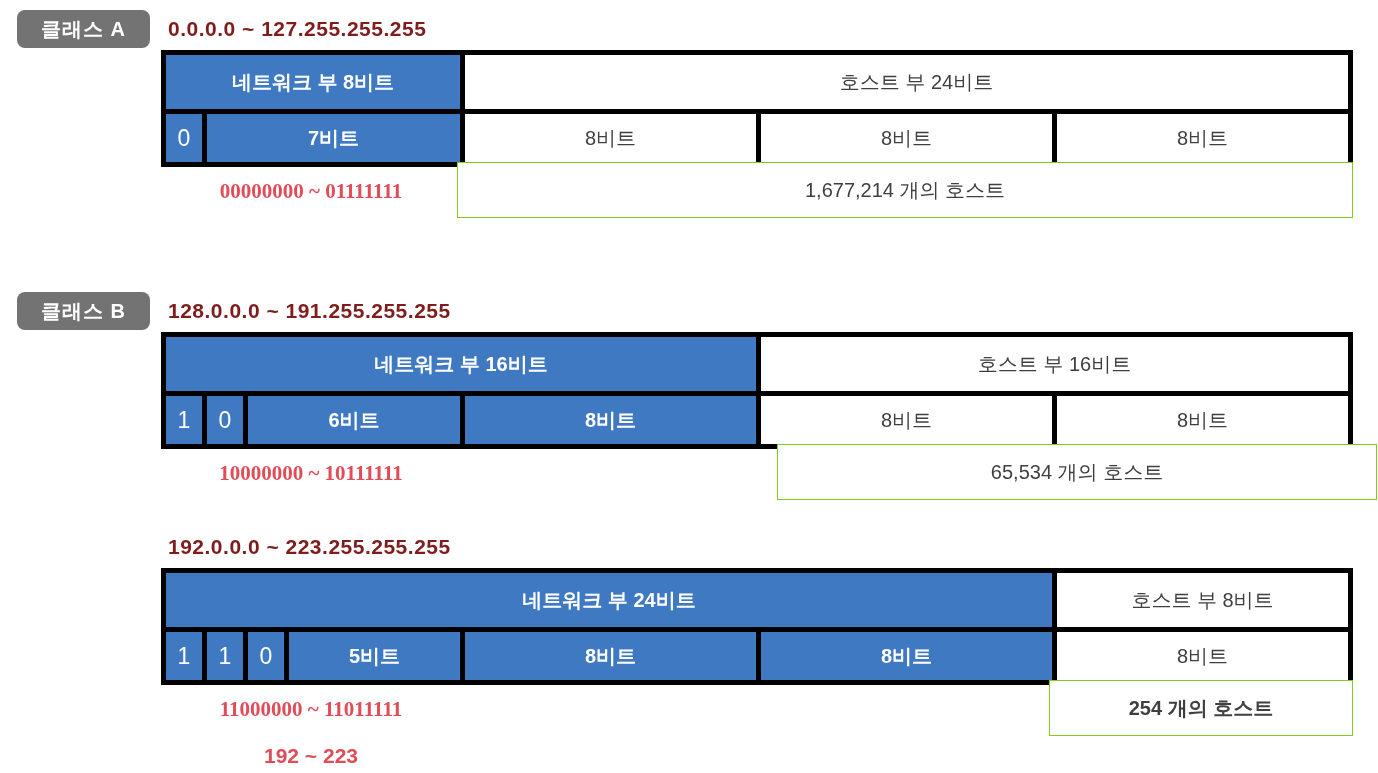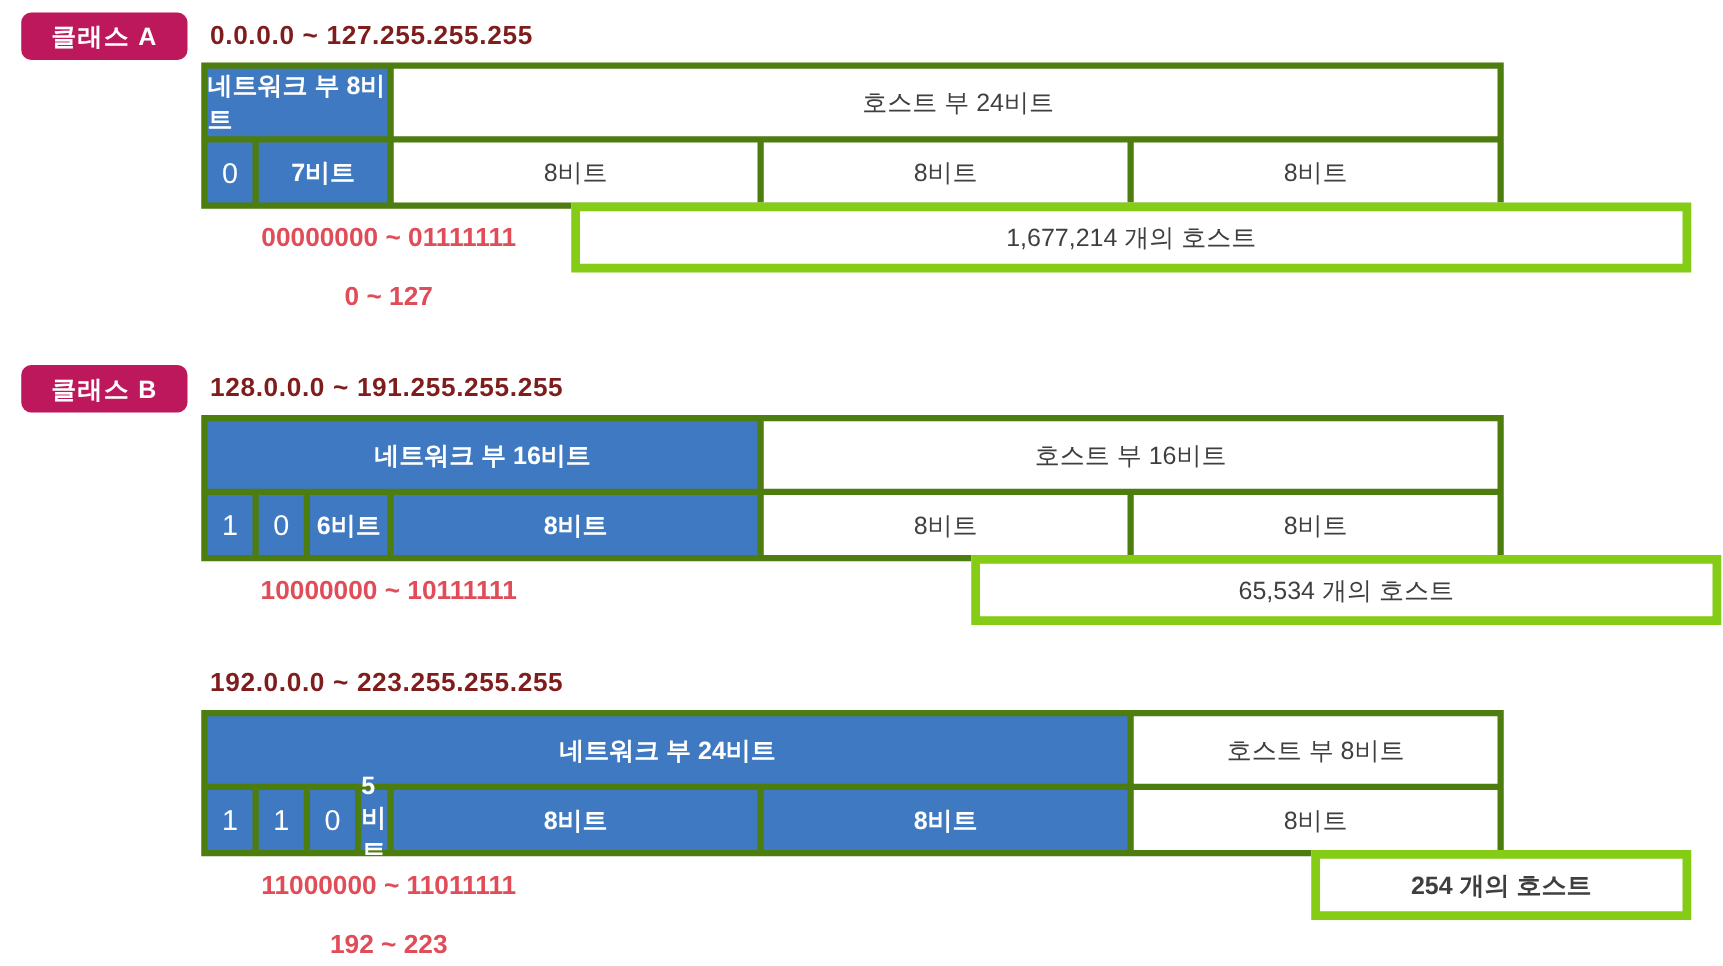--- a/index.html
+++ b/index.html
@@ -3,58 +3,58 @@
 <meta charset="utf-8">
 <style>
   html,body{margin:0;padding:0;background:#ffffff;}
   body{
     width:1378px;height:773px;position:relative;overflow:hidden;
     font-family:"Liberation Sans","DejaVu Sans",sans-serif;
   }
   .ipclass{position:absolute;left:0;width:1378px;height:250px;}
   .badge{
     position:absolute;left:17px;top:0;width:133px;height:38px;
-    background:#be185d;border-radius:8px;color:#ffffff;
+    background:#737373;border-radius:8px;color:#ffffff;
     font-size:20px;font-weight:700;display:flex;align-items:center;justify-content:center;
     letter-spacing:1px;
   }
   .iprange{
     position:absolute;left:168px;top:0;height:38px;line-height:38px;
     color:#7f1d1d;font-size:21px;font-weight:700;letter-spacing:0.5px;
   }
   .tbl{
-    position:absolute;left:161px;top:40px;width:1042px;box-sizing:border-box;
-    background:#4d7c0f;padding:5px;display:flex;flex-direction:column;gap:5px;
+    position:absolute;left:161px;top:40px;width:1192px;box-sizing:border-box;
+    background:#000000;padding:5px;display:flex;flex-direction:column;gap:5px;
   }
   .row{display:flex;gap:5px;}
   .row1{height:54px;}
   .row2{height:48px;}
   .cell{display:flex;align-items:center;justify-content:center;box-sizing:border-box;}
   .blue{background:#3e79c2;color:#ffffff;font-size:20px;font-weight:700;}
   .white{background:#ffffff;color:#3f3f3f;font-size:20px;font-weight:400;}
   .grow{flex:1 1 auto;}
   .w-bit{flex:0 0 36px;font-size:23px;font-weight:400;}
   .w-oct{flex:0 0 291px;}
   .w-host-a{flex:0 0 883px;padding-left:20px;}
   .w-host-b{flex:0 0 587px;}
   .w-host-c{flex:0 0 291px;}
   .hostcount{
     position:absolute;top:152px;height:56px;box-sizing:border-box;
-    border:7px solid #84cc16;background:#ffffff;
+    border:1px solid #84cc16;background:#ffffff;
     display:flex;align-items:center;justify-content:center;
     color:#3f3f3f;font-size:20px;font-weight:400;
   }
   .hc-a{left:457px;width:896px;}
   .hc-b{left:753px;width:600px;margin-left:24px;}
   .hc-c{left:1049px;width:304px;font-weight:bold;}
   .redline{
     position:absolute;left:161px;width:300px;text-align:center;
     color:#e04c57;font-size:21px;font-weight:700;
   }
-  .red1{top:158px;height:46px;line-height:46px;}
+  .red1{top:158px;height:46px;line-height:46px;font-family:Liberation Serif, serif;}
   .red2{top:208px;height:40px;line-height:40px;}
   .sec-a{top:10px;}
   .sec-b{top:292px;}
   .sec-c{top:528px;}
 </style>
 </head>
 <body>
 
 <section class="ipclass sec-a">
   <div class="badge">클래스 A</div>
@@ -67,21 +67,20 @@
     <div class="row row2">
       <div class="cell blue w-bit">0</div>
       <div class="cell blue grow">7비트</div>
       <div class="cell white w-oct">8비트</div>
       <div class="cell white w-oct">8비트</div>
       <div class="cell white w-oct">8비트</div>
     </div>
   </div>
   <div class="hostcount hc-a">1,677,214 개의 호스트</div>
   <div class="redline red1">00000000 ~ 01111111</div>
-  <div class="redline red2">0 ~ 127</div>
 </section>
 
 <section class="ipclass sec-b">
   <div class="badge">클래스 B</div>
   <div class="iprange">128.0.0.0 ~ 191.255.255.255</div>
   <div class="tbl">
     <div class="row row1">
       <div class="cell blue grow">네트워크 부 16비트</div>
       <div class="cell white w-host-b">호스트 부 16비트</div>
     </div>

